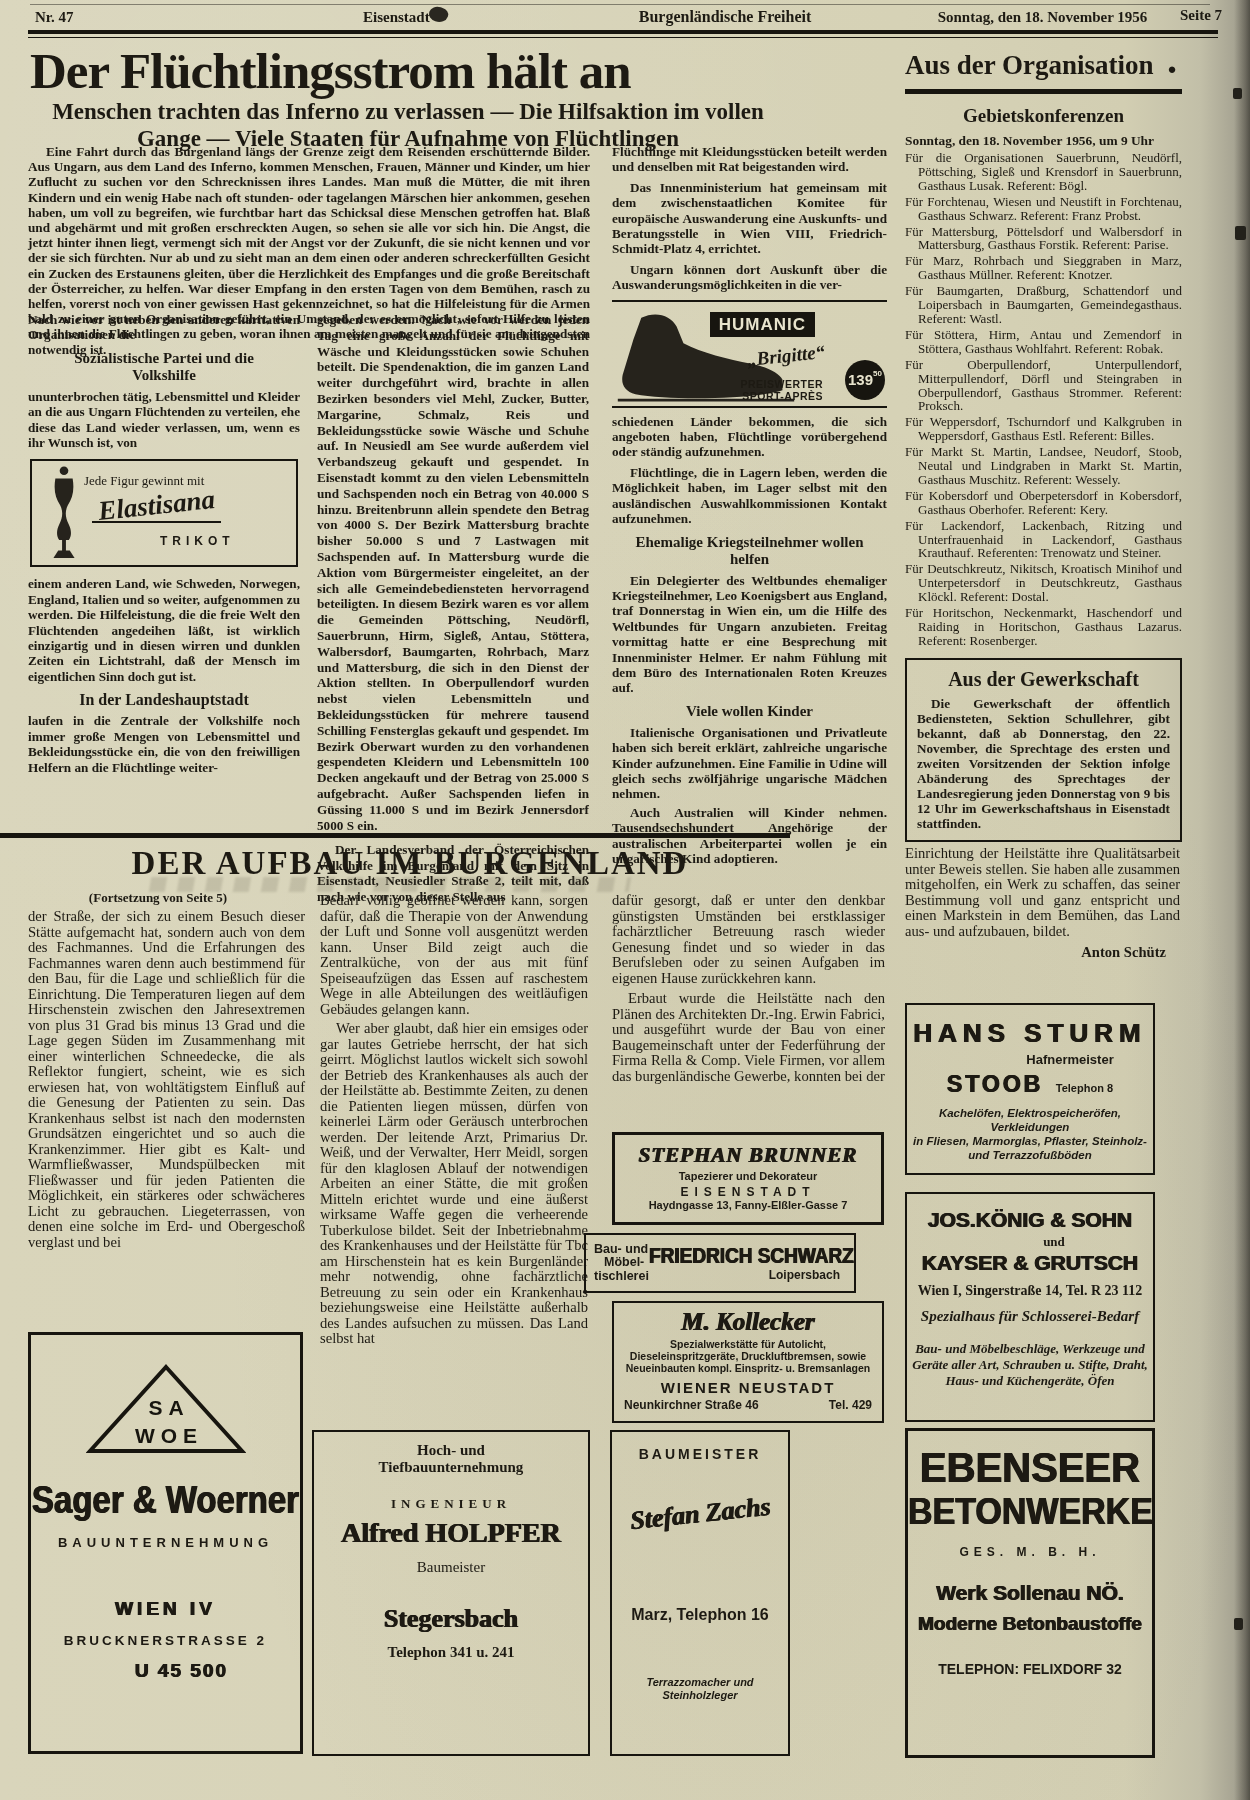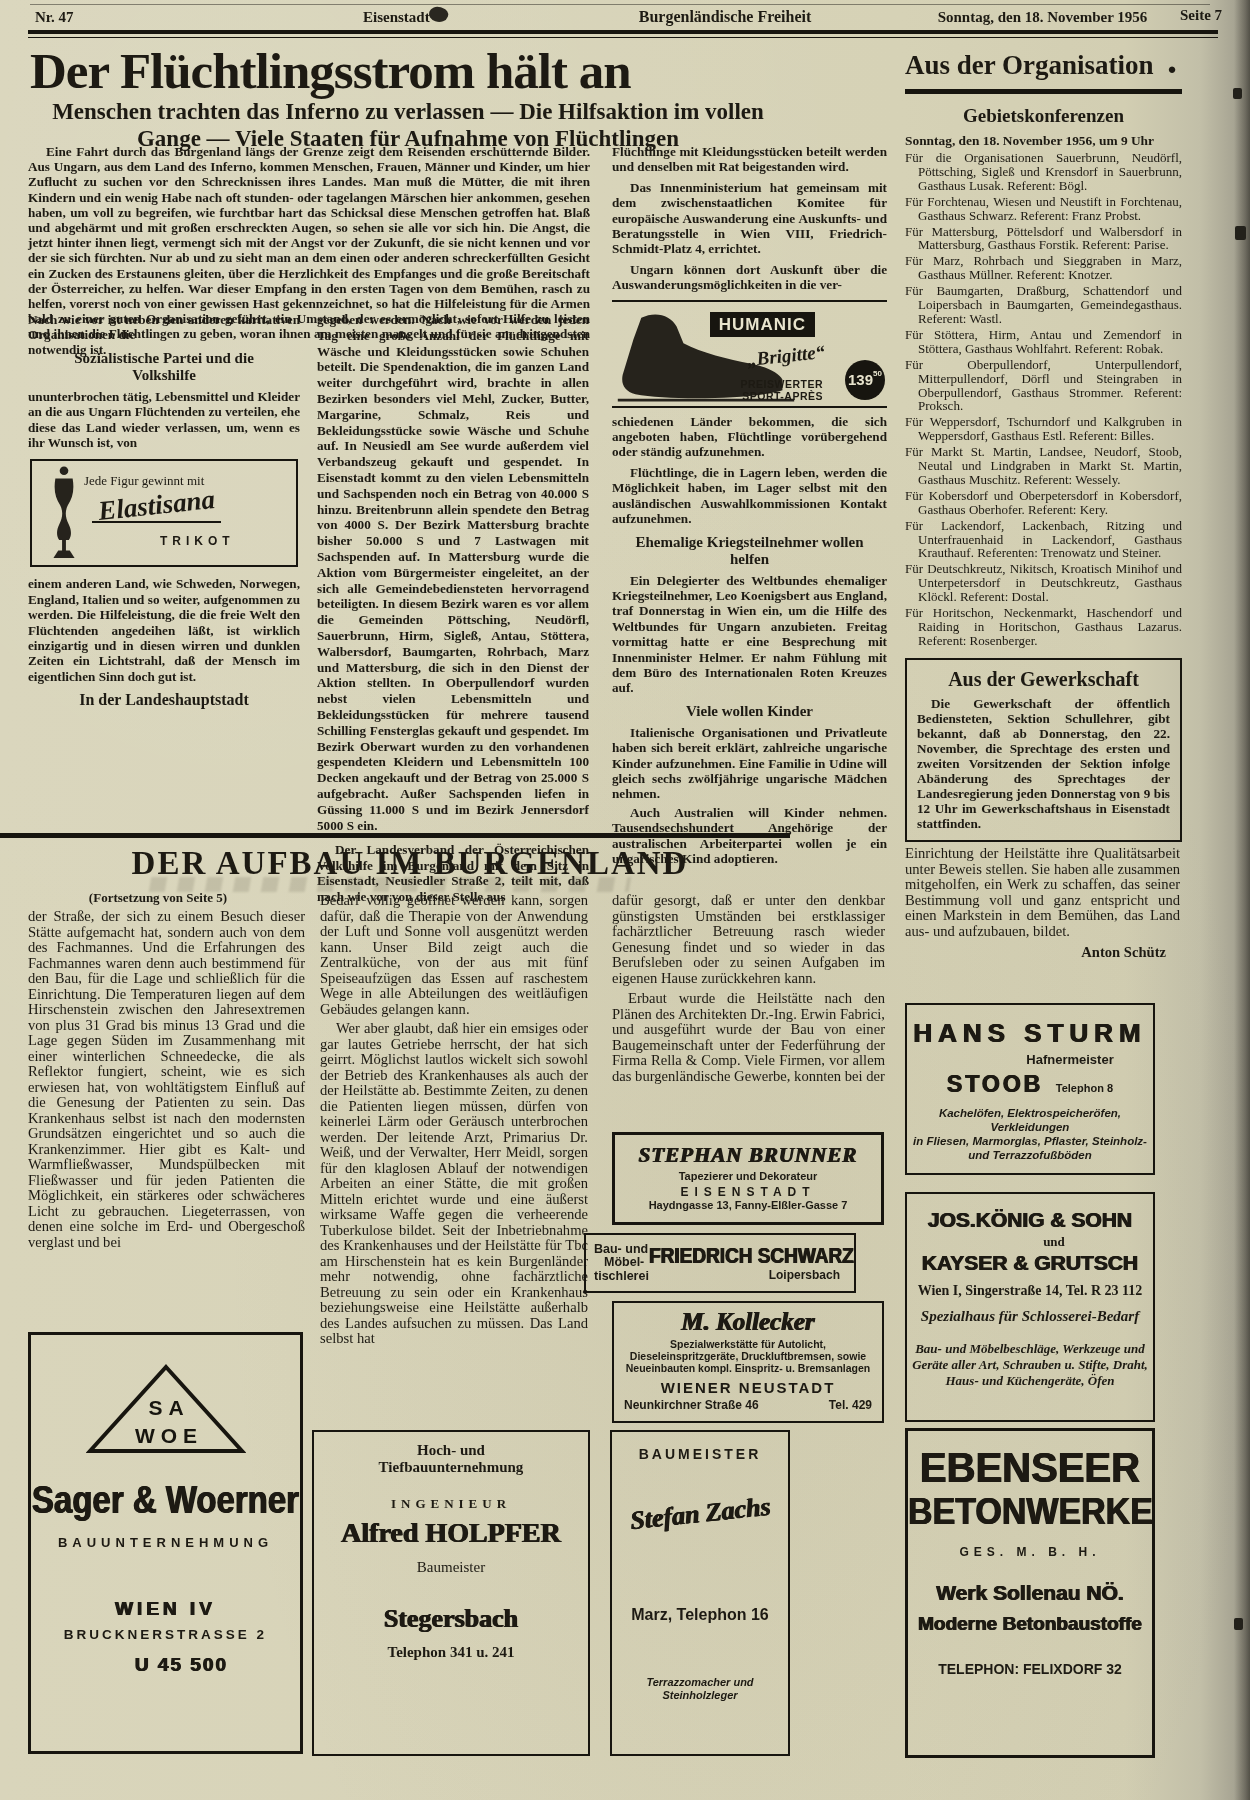--- a/index.html
+++ b/index.html
@@ -133,20 +133,21 @@
           <rect x="20" y="78" width="4" height="12"></rect>
           <path d="M11,97 L33,97 L28,89 L16,89 Z"></path>
         </g>
       </svg>
       <div class="ela-line">Jede Figur gewinnt mit</div>
       <div class="ela-brand"><span class="script">Elastisana</span></div>
       <div class="ela-sub">TRIKOT</div>
     </div>
     <p class="b">einem anderen Land, wie Schweden, Norwegen, England, Italien und so weiter, aufgenommen zu werden. Die Hilfeleistung, die die freie Welt den Flüchtenden angedeihen läßt, ist wirklich einzigartig und in diesen wirren und dunklen Zeiten ein Lichtstrahl, daß der Mensch im eigentlichen Sinn doch gut ist.</p>
     <h3 class="colsub" style="font-size:16px;">In der Landeshauptstadt</h3>
+    <p class="b">laufen in die Zentrale der Volkshilfe noch immer große Mengen von Lebensmittel und Bekleidungsstücke ein, die von den freiwilligen Helfern an die Flüchtlinge weiter-</p>
   </div>
 
   <div class="abs" style="left:317px;top:312px;width:272px;">
     <p class="b" style="line-height:15.8px;">gegeben werden. Nach wie vor werden jeden Tag eine große Anzahl der Flüchtlinge mit Wäsche und Kleidungsstücken sowie Schuhen beteilt. Die Spendenaktion, die im ganzen Land weiter durchgeführt wird, brachte in allen Bezirken besonders viel Mehl, Zucker, Butter, Margarine, Schmalz, Reis und Bekleidungsstücke sowie Wäsche und Schuhe auf. In Neusiedl am See wurde außerdem viel Verbandszeug gekauft und gespendet. In Eisenstadt kommt zu den vielen Lebensmitteln und Sachspenden noch ein Betrag von 40.000 S hinzu. Breitenbrunn allein spendete den Betrag von 4000 S. Der Bezirk Mattersburg brachte bisher 50.000 S und 7 Lastwagen mit Sachspenden auf. In Mattersburg wurde die Aktion vom Bürgermeister eingeleitet, an der sich alle Gemeindebediensteten hervorragend beteiligten. In diesem Bezirk waren es vor allem die Gemeinden Pöttsching, Neudörfl, Sauerbrunn, Hirm, Sigleß, Antau, Stöttera, Walbersdorf, Baumgarten, Rohrbach, Marz und Mattersburg, die sich in den Dienst der Aktion stellten. In Oberpullendorf wurden nebst vielen Lebensmitteln und Bekleidungsstücken für mehrere tausend Schilling Fensterglas gekauft und gespendet. Im Bezirk Oberwart wurden zu den vorhandenen gespendeten Kleidern und Lebensmitteln 100 Decken angekauft und der Betrag von 25.000 S aufgebracht. Außer Sachspenden liefen in Güssing 11.000 S und im Bezirk Jennersdorf 5000 S ein.</p>
     <p class="b ind" style="margin-top:9px;">Der Landesverband der Österreichischen Volkshilfe im Burgenland mit dem Sitz in Eisenstadt, Neusiedler Straße 2, teilt mit, daß nach wie vor von dieser Stelle aus</p>
   </div>
 
   <div class="abs" style="left:612px;top:144px;width:275px;">
     <p class="b">Flüchtlinge mit Kleidungsstücken beteilt werden und denselben mit Rat beigestanden wird.</p>
     <p class="b ind" style="margin-top:5px;font-family:Liberation Serif, serif;">Das Innenministerium hat gemeinsam mit dem zwischenstaatlichen Komitee für europäische Auswanderung eine Auskunfts- und Beratungsstelle in Wien VIII, Friedrich-Schmidt-Platz 4, errichtet.</p>
@@ -273,21 +274,21 @@
 
   <div class="adbox" style="left:28px;top:1332px;width:275px;height:422px;border-width:3px;">
     <svg width="160" height="92" viewBox="0 0 160 92" style="margin-top:28px;">
       <polygon points="80,4 156,88 4,88" fill="none" stroke="#17150f" stroke-width="4"></polygon>
       <text x="83" y="52" text-anchor="middle" font-family="Liberation Sans, sans-serif" font-weight="bold" font-size="21" letter-spacing="6" fill="#17150f">SA</text>
       <text x="83" y="80" text-anchor="middle" font-family="Liberation Sans, sans-serif" font-weight="bold" font-size="21" letter-spacing="6" fill="#17150f">WOE</text>
     </svg>
     <div class="fat" style="font-size:33px;font-weight:700;transform:scaleY(1.15);margin-top:22px;">Sager &amp; Woerner</div>
     <div style="font:700 13px/15px 'Liberation Sans',sans-serif;letter-spacing:5px;margin-top:16px;">BAUUNTERNEHMUNG</div>
     <div class="fat" style="font-size:19px;font-weight:700;letter-spacing:4px;margin-top:48px;">WIEN IV</div>
-    <div style="font:700 13.5px/15px 'Liberation Sans',sans-serif;letter-spacing:3px;margin-top:7px;">BRUCKNERSTRASSE 2</div>
+    <div style="font:700 13.5px/15px 'Liberation Sans',sans-serif;letter-spacing:3px;margin-top:13px;">BRUCKNERSTRASSE 2</div>
     <div class="fat" style="font-size:19px;font-weight:700;letter-spacing:2px;margin-top:12px;padding-left:32px;">U 45 500</div>
   </div>
 
   <div class="adbox" style="left:312px;top:1430px;width:278px;height:326px;font-family:'Liberation Serif',serif;">
     <div style="font:700 15px/17px 'Liberation Serif',serif;margin-top:10px;">
       <span style="display:block;">Hoch- und</span>
       <span style="display:block;">Tiefbauunternehmung</span>
     </div>
     <div style="font:700 13px/15px 'Liberation Serif',serif;letter-spacing:5px;margin-top:20px;">INGENIEUR</div>
     <div class="fat" style="font-size:28px;font-weight:700;margin-top:6px;">Alfred HOLPFER</div>

